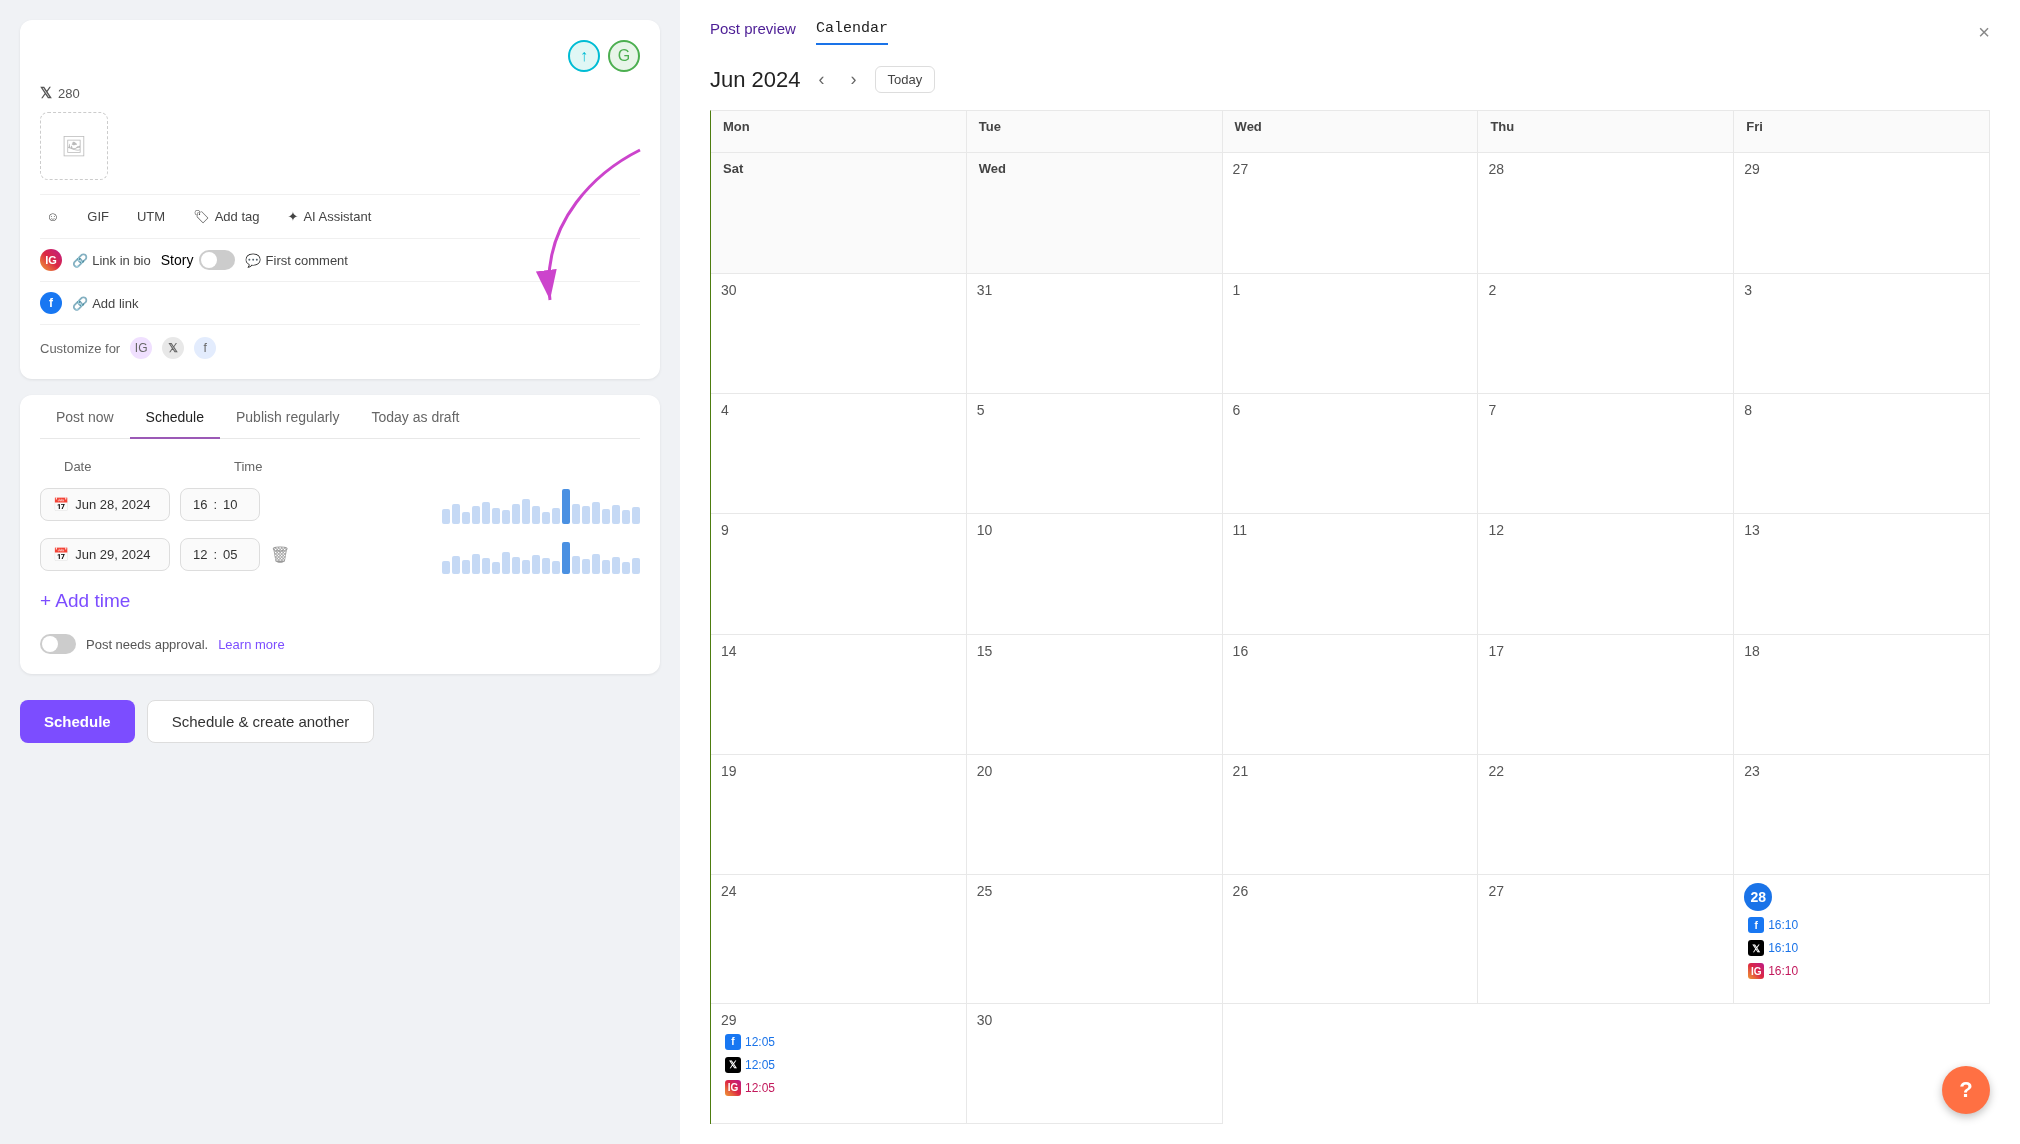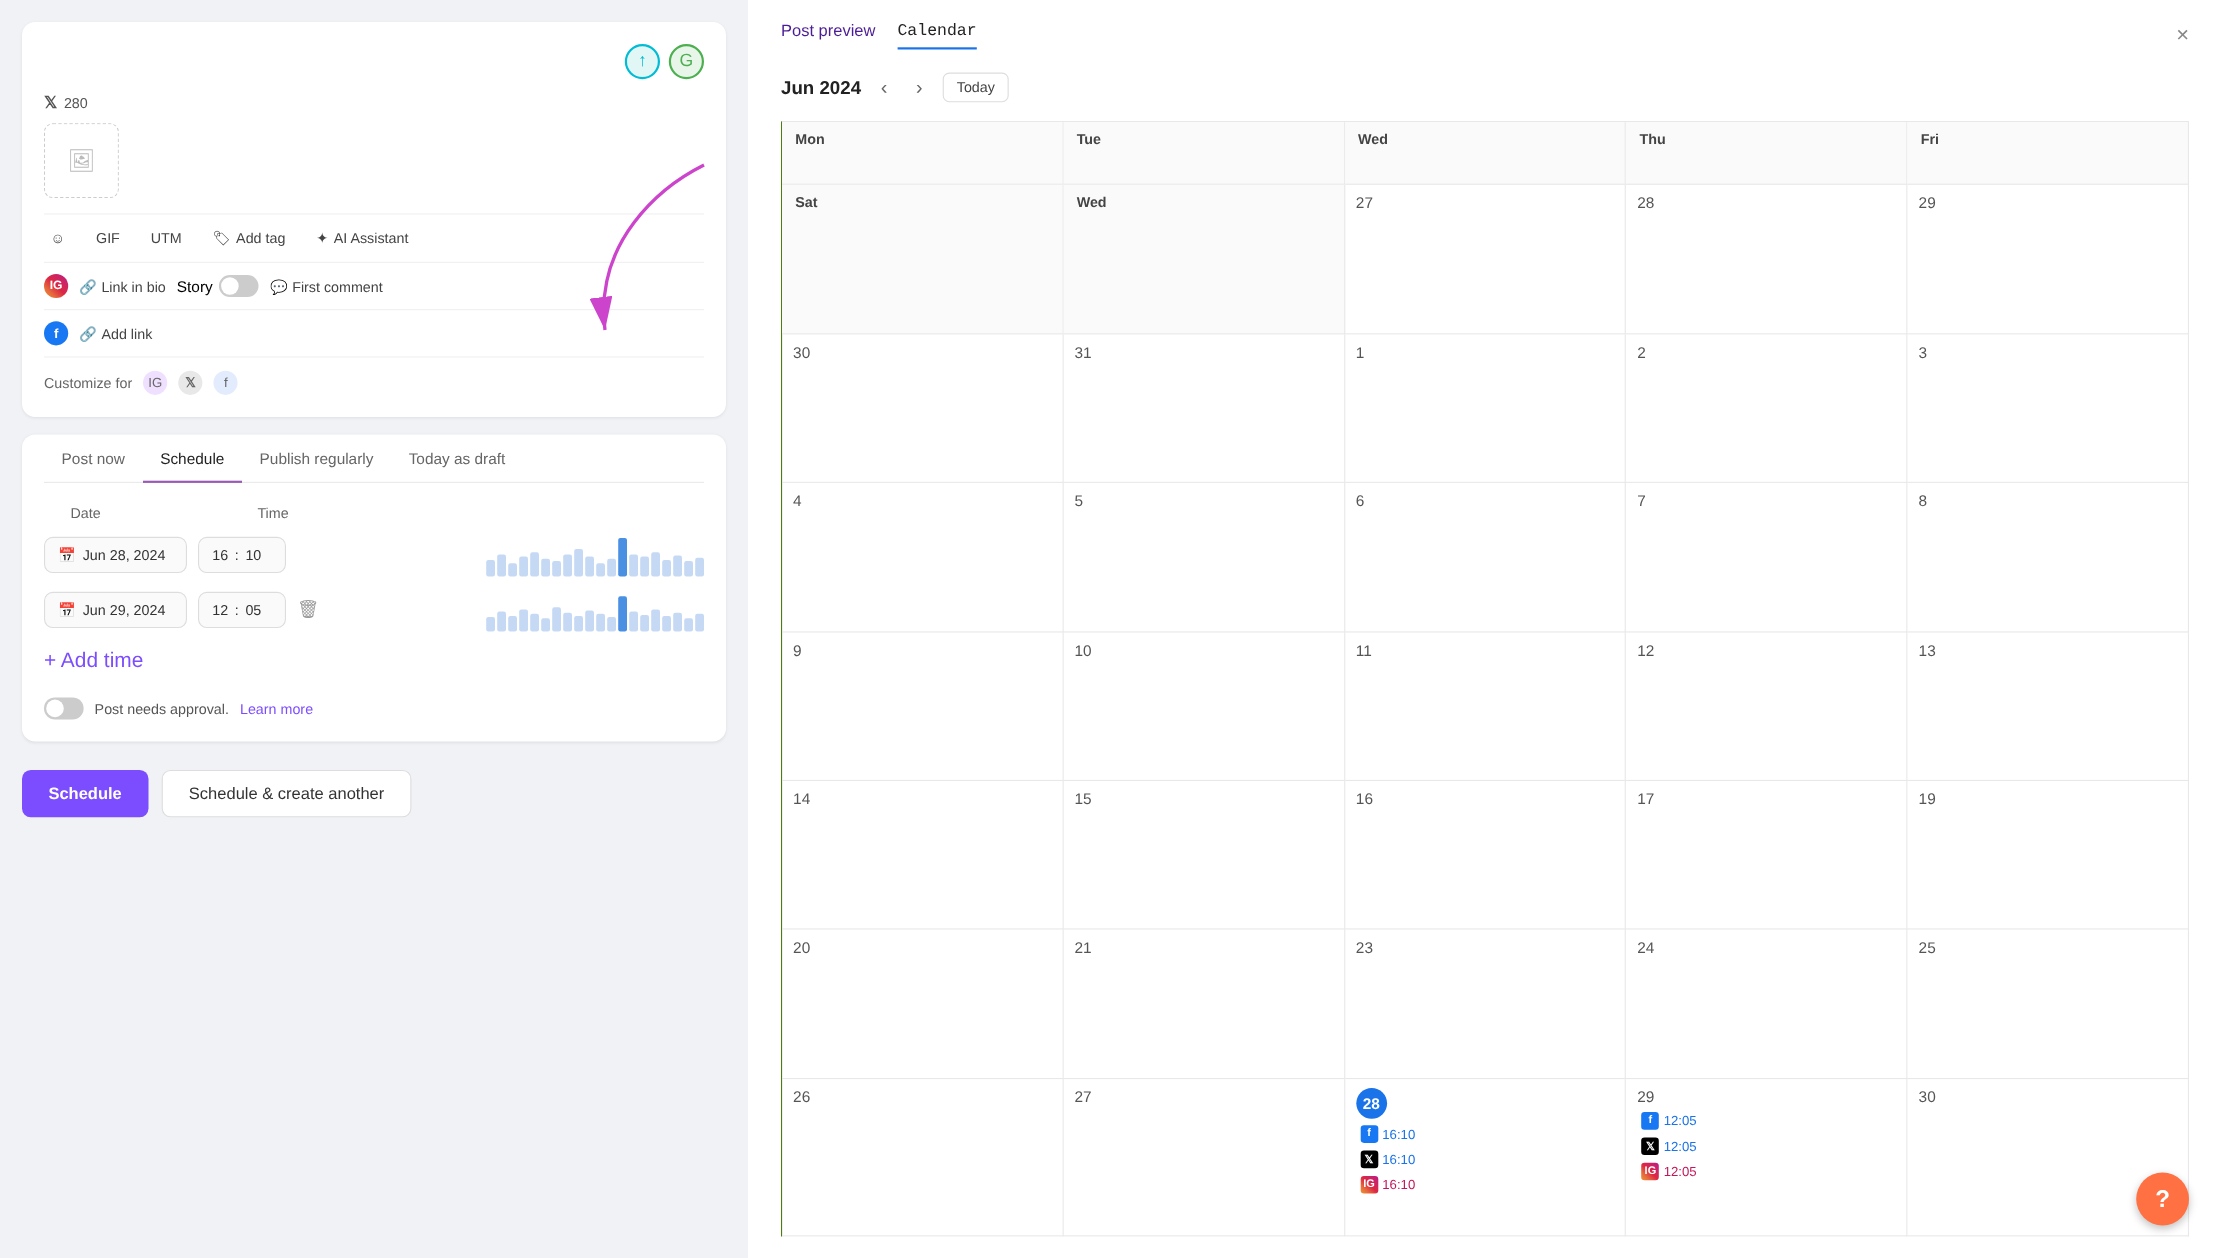--- a/index.html
+++ b/index.html
@@ -190,21 +190,21 @@
     }
     .view-tabs { display: flex; gap: 20px; }
     .view-tab { font-size: 15px; color: #4c1d95; cursor: pointer; padding-bottom: 6px; }
     .view-tab.active { color: #222; border-bottom: 2px solid #1a73e8; font-weight: 500; font-family: Liberation Mono, monospace; }
     .close-btn { font-size: 20px; color: #888; cursor: pointer; background: none; border: none; }
 
     .calendar-nav {
       display: flex; align-items: center; gap: 10px;
       margin-bottom: 16px;
     }
-    .cal-month { font-size: 17px; font-weight: 700; color: #222; }
+    .cal-month { font-size: 22px; font-weight: 400; color: #222; }
     .cal-nav-btn { background: none; border: none; font-size: 18px; color: #666; cursor: pointer; padding: 4px 8px; }
     .today-btn { border: 1px solid #ddd; border-radius: 6px; padding: 5px 12px; font-size: 13px; color: #444; cursor: pointer; background: #fff; }
 
     .calendar-grid { display: grid; grid-template-columns: repeat(5, 1fr); border-left: 1px solid #4d7c0f; border-top: 1px solid #e8e8e8; flex: 1; }
     .cal-header { font-size: 13px; font-weight: 600; color: #444; padding: 8px 12px; background: #fafafa; border-right: 1px solid #e8e8e8; border-bottom: 1px solid #e8e8e8; }
     .cal-cell {
       border-right: 1px solid #e8e8e8;
       border-bottom: 1px solid #e8e8e8;
       padding: 8px 10px;
       min-height: 110px;
@@ -508,27 +508,33 @@
         <div class="cal-day-num">15</div>
       </div>
     <div class="cal-cell">
         <div class="cal-day-num">16</div>
       </div>
 
     <div class="cal-cell">
         <div class="cal-day-num">17</div>
       </div>
     <div class="cal-cell">
+        <div class="cal-day-num">18</div>
+      </div>
+    <div class="cal-cell">
         <div class="cal-day-num">19</div>
       </div>
     <div class="cal-cell">
         <div class="cal-day-num">20</div>
       </div>
     <div class="cal-cell">
         <div class="cal-day-num">21</div>
+      </div>
+    <div class="cal-cell">
+        <div class="cal-day-num">22</div>
       </div>
     <div class="cal-cell">
         <div class="cal-day-num">23</div>
       </div>
 
     <div class="cal-cell">
         <div class="cal-day-num">24</div>
       </div>
     <div class="cal-cell">
         <div class="cal-day-num">25</div>

